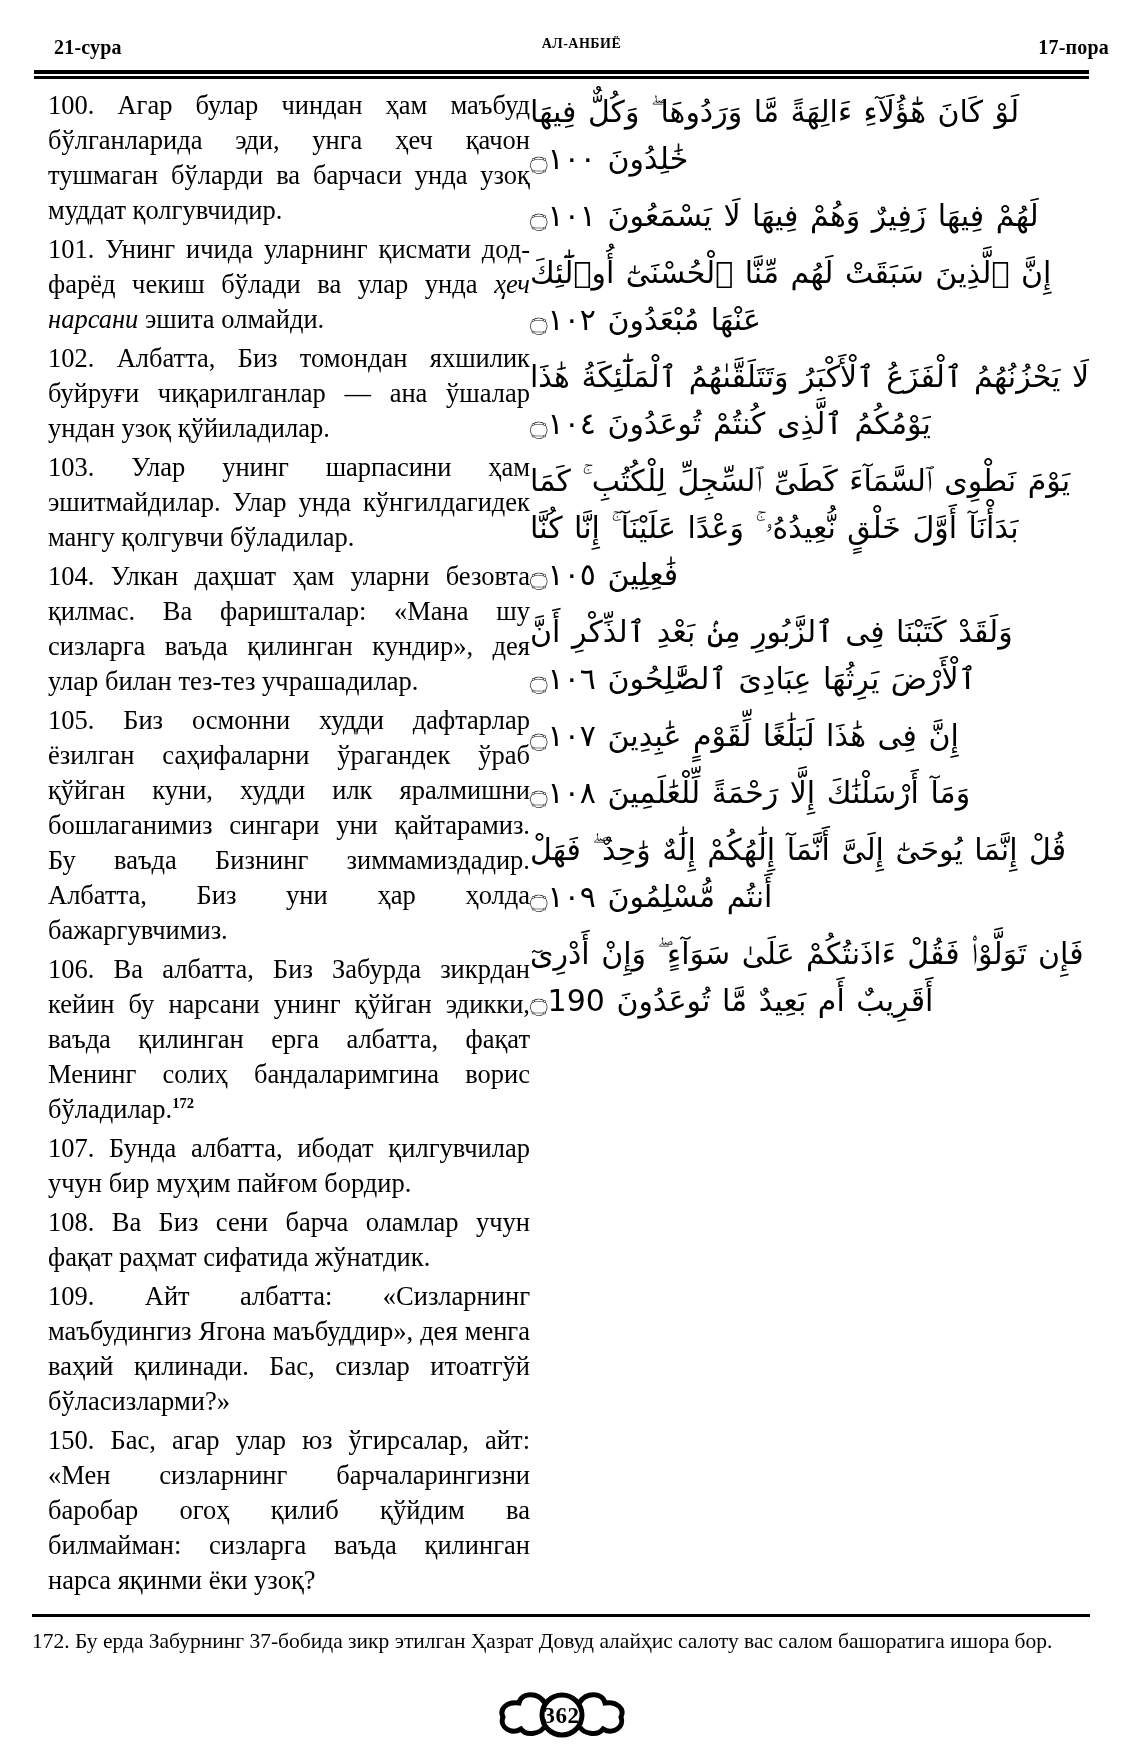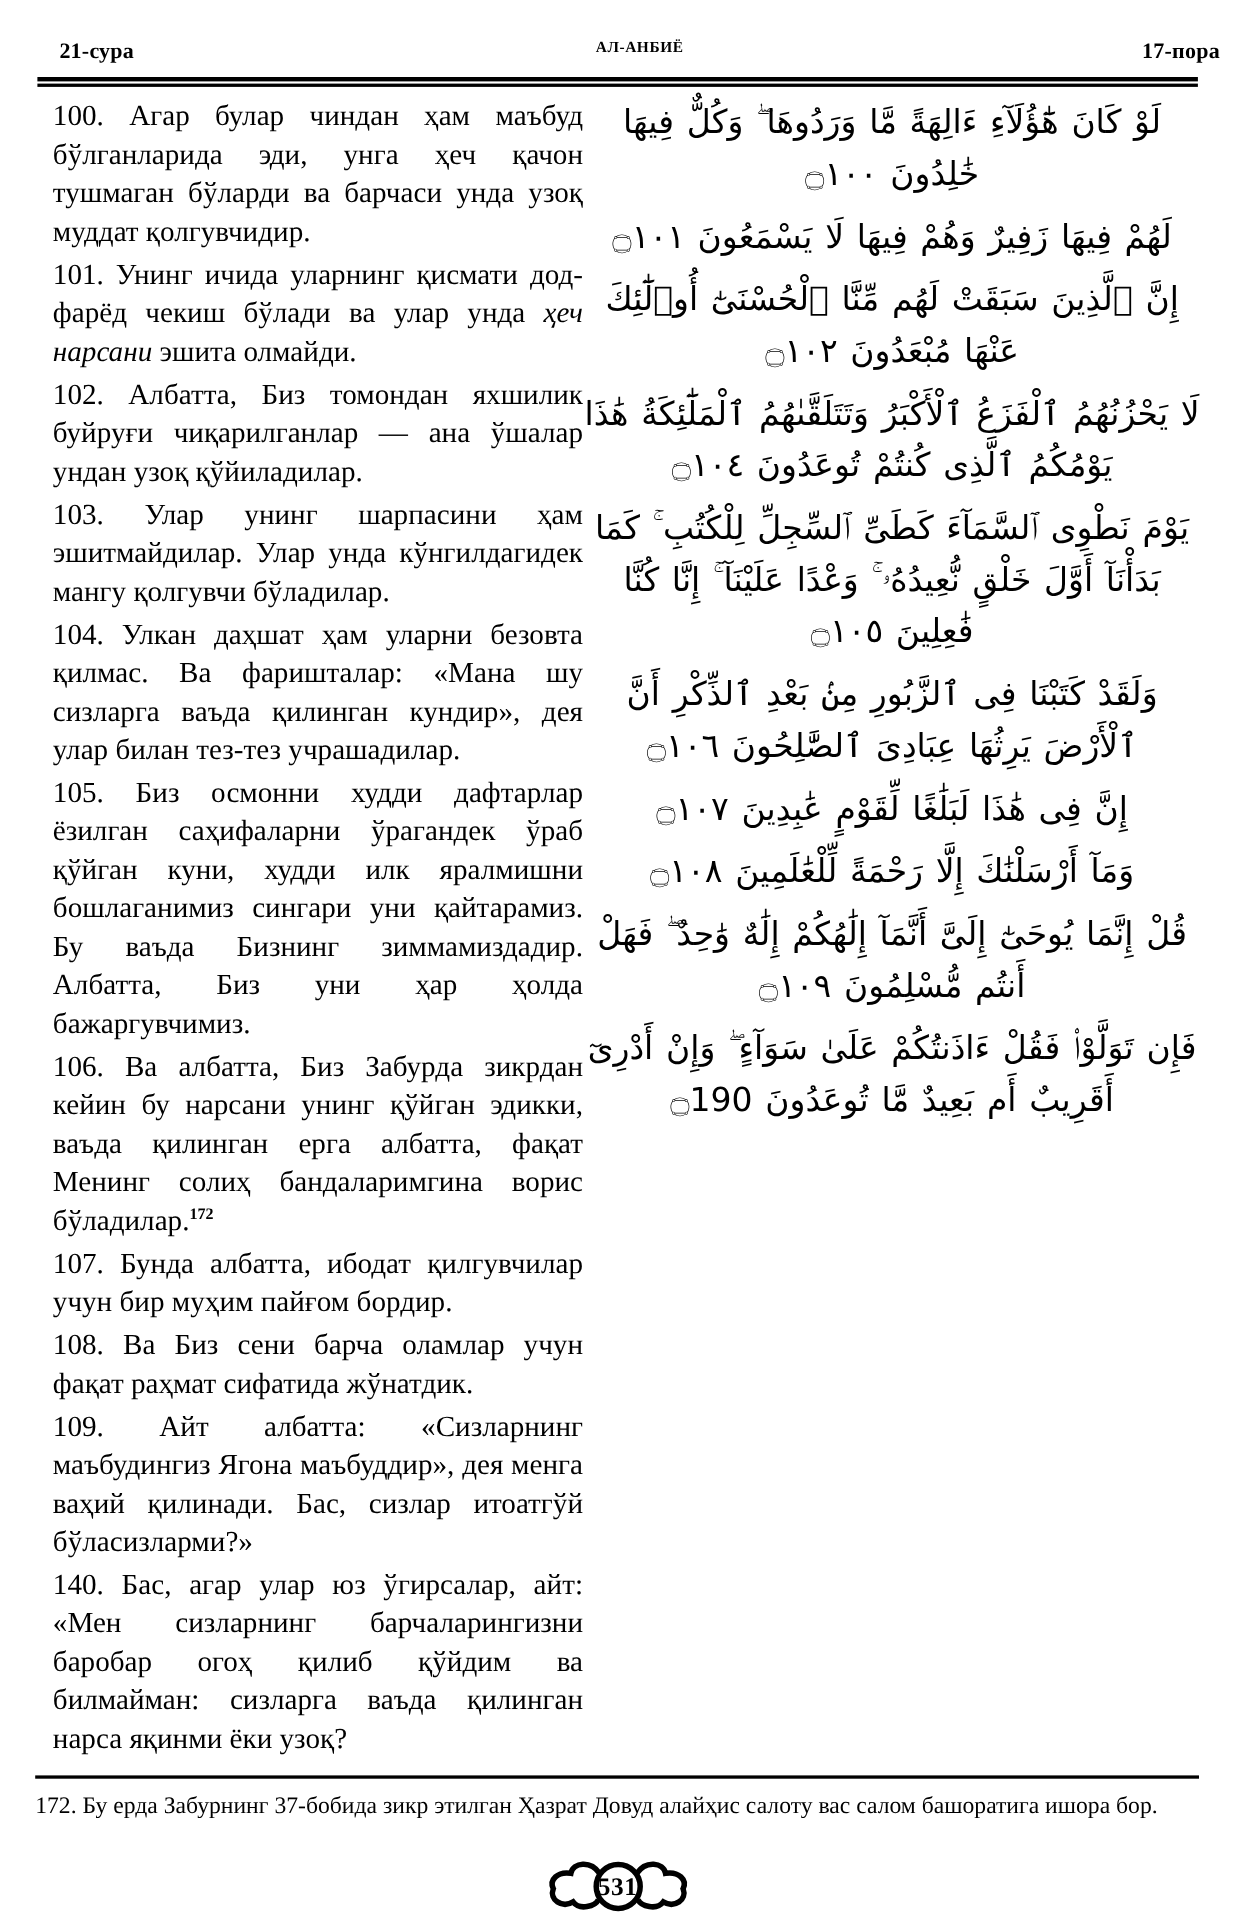--- a/index.html
+++ b/index.html
@@ -113,21 +113,21 @@
     vertical-align: super;
     line-height: 0;
     font-weight: bold;
   }
 
   
   .verse-ar {
     font-family: "DejaVu Sans", "Liberation Sans", sans-serif;
     font-size: 30px;
     line-height: 47px;
-    text-align: center;
+    text-align: left;
     direction: rtl;
     margin: 0 0 10px 0;
     word-spacing: 2px;
   }
 
   
   .fn-rule {
     position: absolute;
     left: 32px;
     top: 1614px;
@@ -249,21 +249,21 @@
         <span class="vnum">108.</span>
         <span>Ва Биз сени барча оламлар учун фақат раҳмат сифатида жўнатдик.</span>
       </p>
 
       <p class="verse-uz">
         <span class="vnum">109.</span>
         <span>Айт албатта: «Сизларнинг маъбудингиз Ягона маъбуддир», дея менга ваҳий қилинади. Бас, сизлар итоатгўй бўласизларми?»</span>
       </p>
 
       <p class="verse-uz">
-        <span class="vnum">140.</span>
+        <span class="vnum">150.</span>
         <span>Бас, агар улар юз ўгирсалар, айт: «Мен сизларнинг барчаларингизни баробар огоҳ қилиб қўйдим ва билмайман: сизларга ваъда қилинган нарса яқинми ёки узоқ?</span>
       </p>
 
     </div>
 
     <div class="col-arabic">
       <p class="verse-ar">لَوْ كَانَ هَٰٓؤُلَآءِ ءَالِهَةً مَّا وَرَدُوهَا ۖ وَكُلٌّ فِيهَا خَٰلِدُونَ ۝١٠٠</p>
       <p class="verse-ar">لَهُمْ فِيهَا زَفِيرٌ وَهُمْ فِيهَا لَا يَسْمَعُونَ ۝١٠١</p>
       <p class="verse-ar">إِنَّ ٱلَّذِينَ سَبَقَتْ لَهُم مِّنَّا ٱلْحُسْنَىٰٓ أُو۟لَٰٓئِكَ عَنْهَا مُبْعَدُونَ ۝١٠٢</p>
       <p class="verse-ar">لَا يَحْزُنُهُمُ ٱلْفَزَعُ ٱلْأَكْبَرُ وَتَتَلَقَّىٰهُمُ ٱلْمَلَٰٓئِكَةُ هَٰذَا يَوْمُكُمُ ٱلَّذِى كُنتُمْ تُوعَدُونَ ۝١٠٤</p>
@@ -286,17 +286,17 @@
 
   <div class="page-ornament">
     <div class="orn-wrap">
       <svg width="150" height="56" viewBox="0 0 150 56">
         <g fill="none" stroke="#000" stroke-width="5">
           <circle cx="75" cy="28" r="20"></circle>
           <path d="M58 16 C 50 4, 34 6, 32 16 C 20 14, 12 22, 16 30 C 12 40, 24 48, 34 42 C 40 50, 54 46, 57 40"></path>
           <path d="M92 16 C 100 4, 116 6, 118 16 C 130 14, 138 22, 134 30 C 138 40, 126 48, 116 42 C 110 50, 96 46, 93 40"></path>
         </g>
       </svg>
-      <div class="pg-num">531</div>
+      <div class="pg-num">362</div>
     </div>
   </div>
 
 </div>
 
 </body></html>

